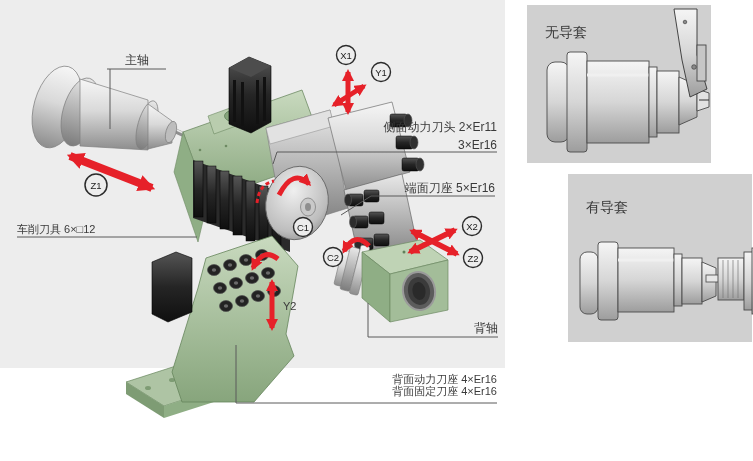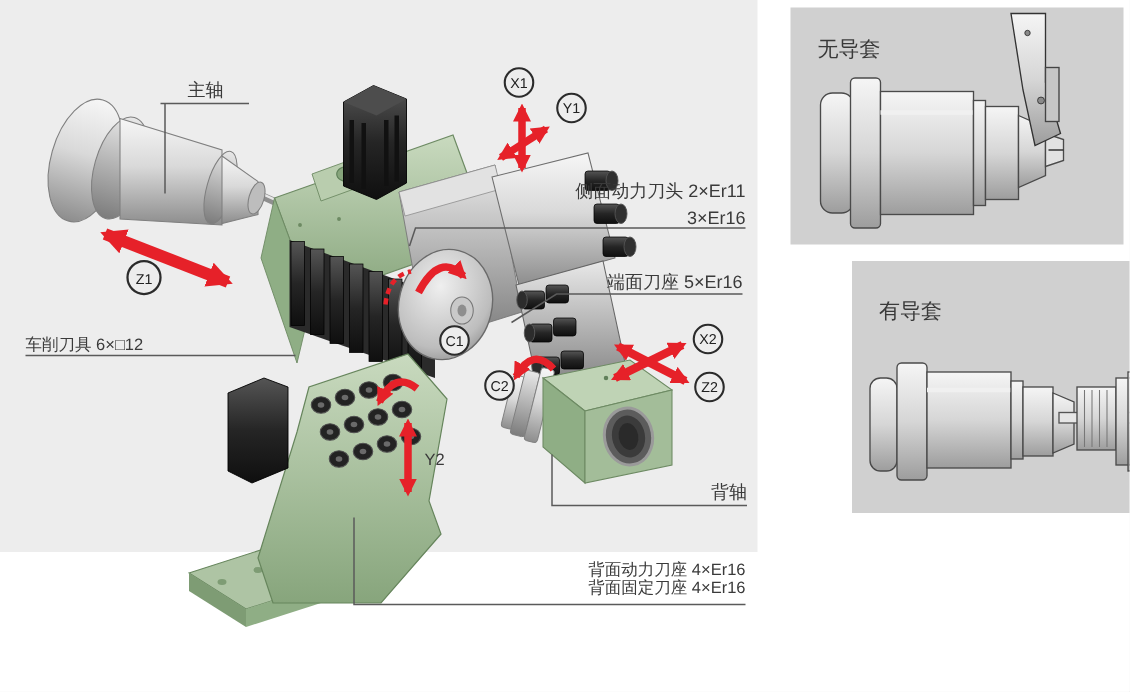--- a/index.html
+++ b/index.html
@@ -1,19 +1,19 @@
 <!DOCTYPE html>
 <html><head>
 <meta charset="utf-8">
 <style>
   html,body{margin:0;padding:0;background:#ffffff;width:753px;height:461px;overflow:hidden;
     font-family:"Liberation Sans","DejaVu Sans",sans-serif;}
   .stage{position:relative;width:753px;height:461px;background:#ffffff;}
   .main-diagram{position:absolute;left:0;top:0;width:505px;height:368px;background:#ededed;}
-  .panel{position:absolute;left:527px;width:222px;background:#d0d0d0;}
+  .panel{position:absolute;left:527px;width:184px;background:#d0d0d0;}
   .panel-top{top:5px;height:158px;}
   .panel-bottom{top:174px;height:168px;margin-left:41px;}
   svg{display:block;}
   text{font-family:"Liberation Sans","DejaVu Sans",sans-serif;fill:#333;}
   .axis-txt{font-size:9.5px;fill:#222;}
   .lbl{font-size:12px;fill:#3a3a3a;}
   .lbl-sm{font-size:11px;fill:#3a3a3a;}
   .panel-title{font-size:14px;fill:#3a3a3a;}
 </style>
 </head>

